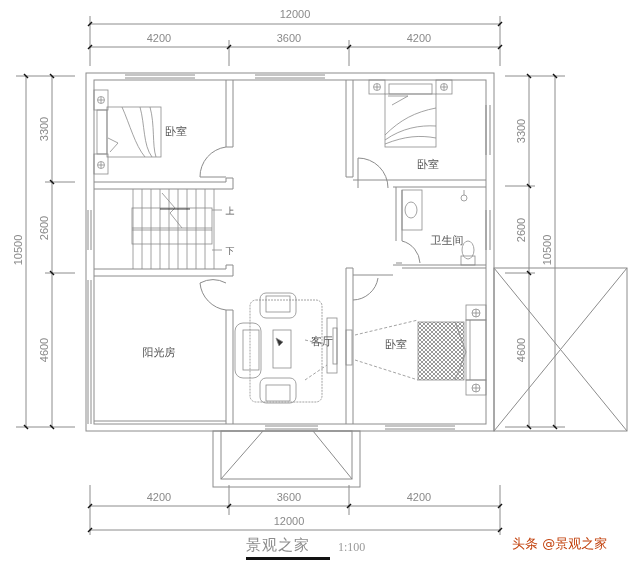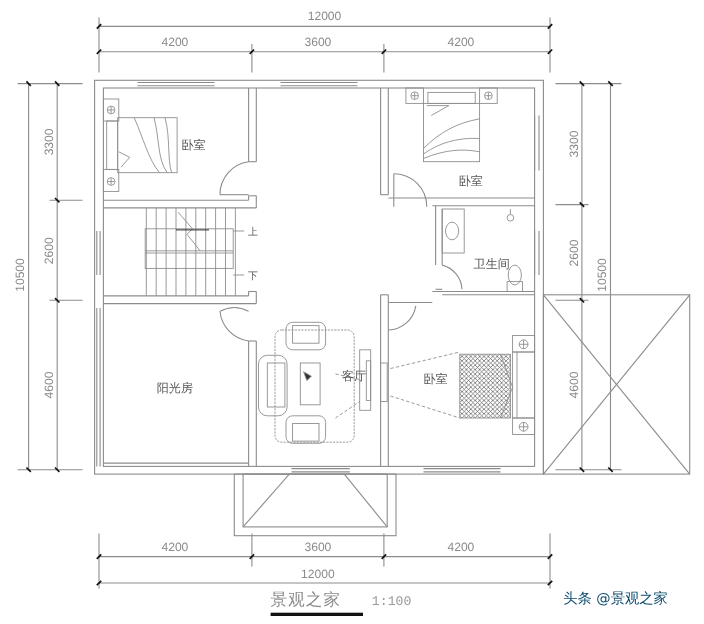--- a/index.html
+++ b/index.html
@@ -2,22 +2,22 @@
 <html><head>
 <meta charset="utf-8">
 <style>
   html,body{margin:0;padding:0;background:#ffffff;}
   body{width:640px;height:567px;overflow:hidden;position:relative;font-family:"DejaVu Sans",sans-serif;}
   #plan{position:absolute;left:0;top:0;width:640px;height:567px;}
   .dimtxt{font-family:"Liberation Sans",sans-serif;font-size:11px;fill:#8a8a8a;}
   .roomtxt{font-family:"DejaVu Sans",sans-serif;font-size:11px;fill:#555;}
   .title{position:absolute;left:246px;top:536px;font-family:"DejaVu Sans",sans-serif;font-size:15px;color:#8c8c8c;letter-spacing:1px;}
   .title-underline{position:absolute;left:246px;top:557px;width:84px;height:3px;background:#111;}
-  .scale{position:absolute;left:338px;top:540px;font-family:Liberation Mono, monospace;font-size:12px;color:#9a9a9a;text-align:center;}
-  .watermark{position:absolute;left:512px;top:535px;font-family:"DejaVu Sans",sans-serif;font-size:13px;color:#0c4a6e;}
+  .scale{position:absolute;left:338px;top:540px;font-family:Liberation Serif, serif;font-size:12px;color:#9a9a9a;text-align:center;}
+  .watermark{position:absolute;left:512px;top:535px;font-family:"DejaVu Sans",sans-serif;font-size:13px;color:#c2410c;}
 </style>
 </head>
 <body>
 
 <svg id="plan" viewBox="0 0 640 567" xmlns="http://www.w3.org/2000/svg">
   <g stroke="#8c8c8c" fill="none" stroke-width="1">
 
     <g>
       <line x1="90" y1="24" x2="500" y2="24"></line>
       <line x1="90" y1="47" x2="500" y2="47"></line>

